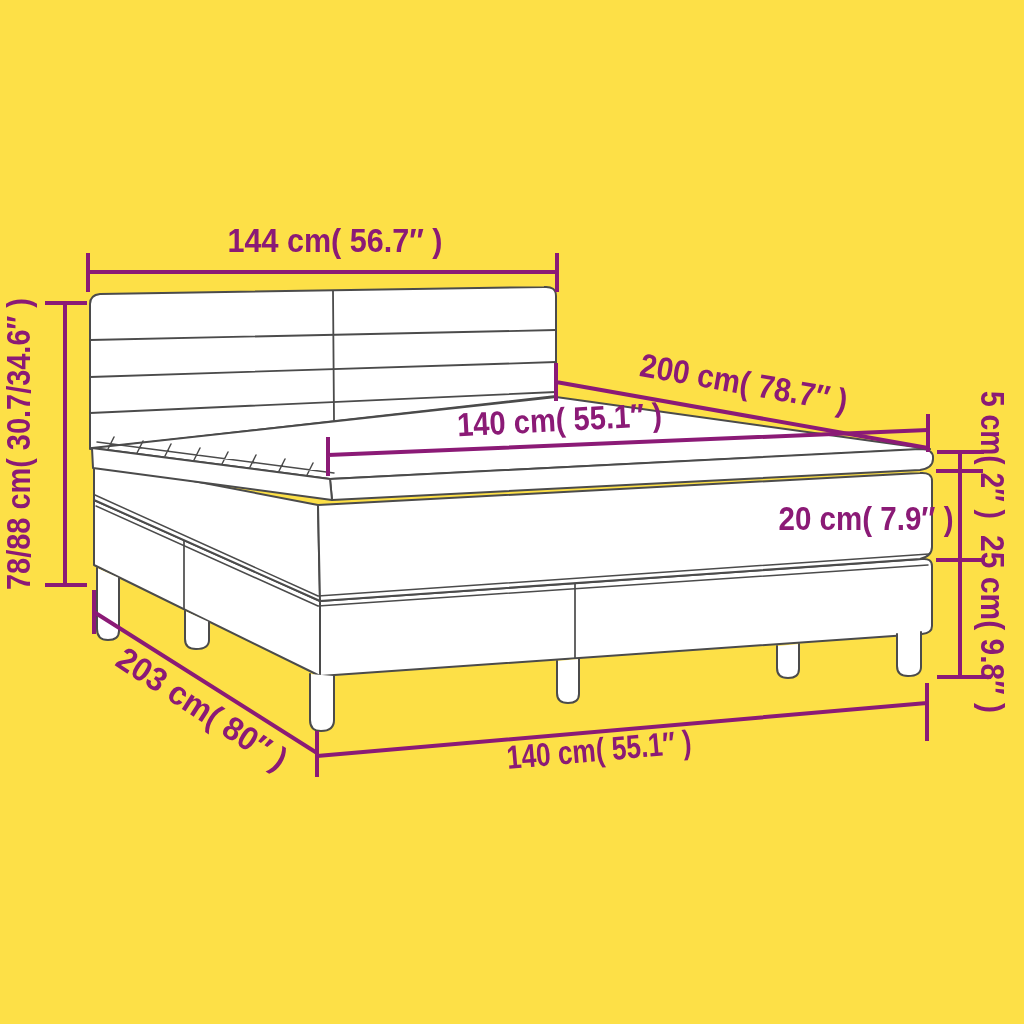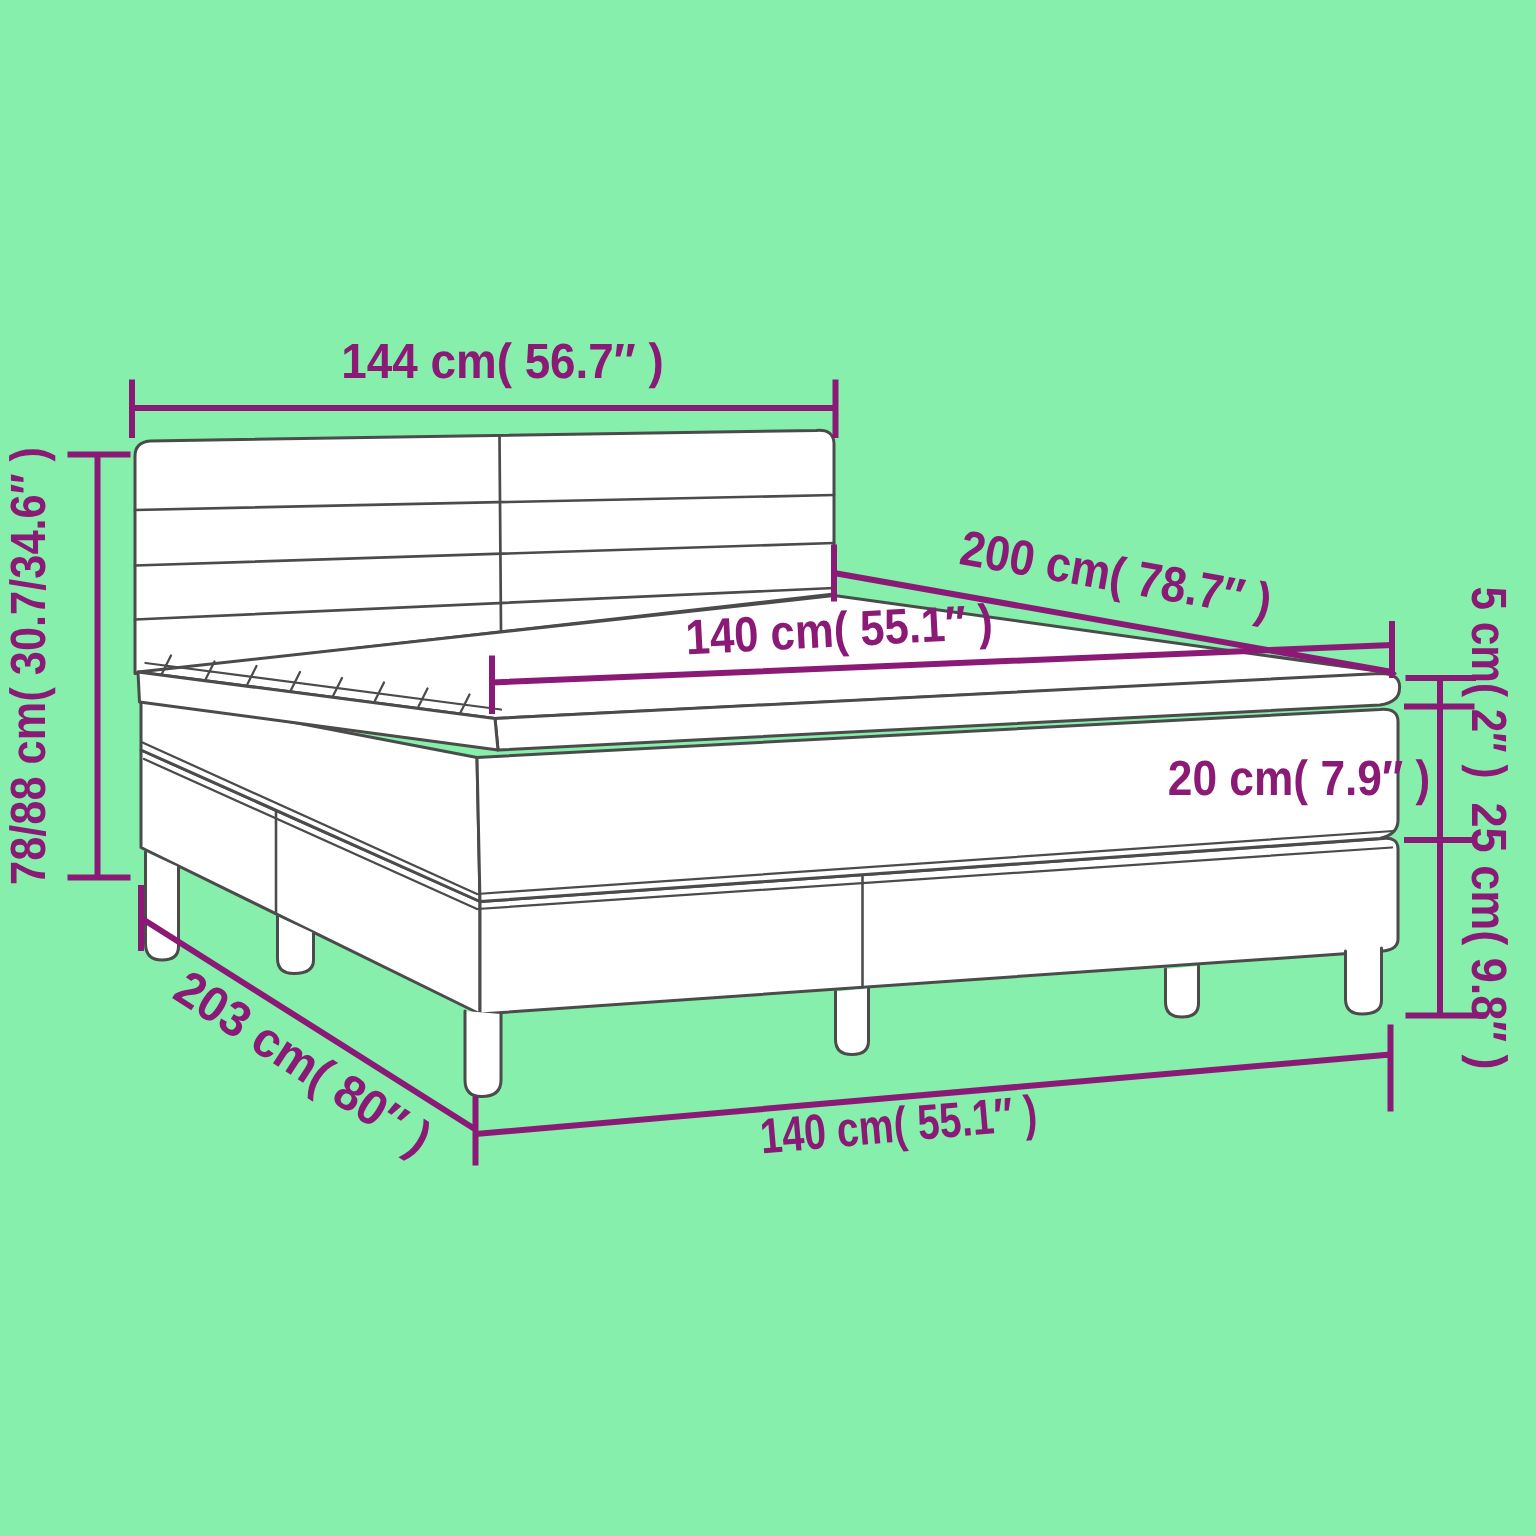--- a/index.html
+++ b/index.html
@@ -1,16 +1,16 @@
 <!DOCTYPE html>
 <html><head>
 <meta charset="utf-8">
 <style>
   html,body{margin:0;padding:0;background:#ffffff;}
-  .canvas{width:1024px;height:1024px;position:relative;background:#86efac;overflow:hidden;}
+  .canvas{width:1024px;height:1024px;position:relative;background:#fde047;overflow:hidden;}
   svg{display:block;width:1024px;height:1024px;}
   text{
     font-family:"Liberation Sans","DejaVu Sans",sans-serif;
     font-weight:700;
     font-size:33px;
     text-anchor:middle;
   }
 </style>
 </head>
 <body>

